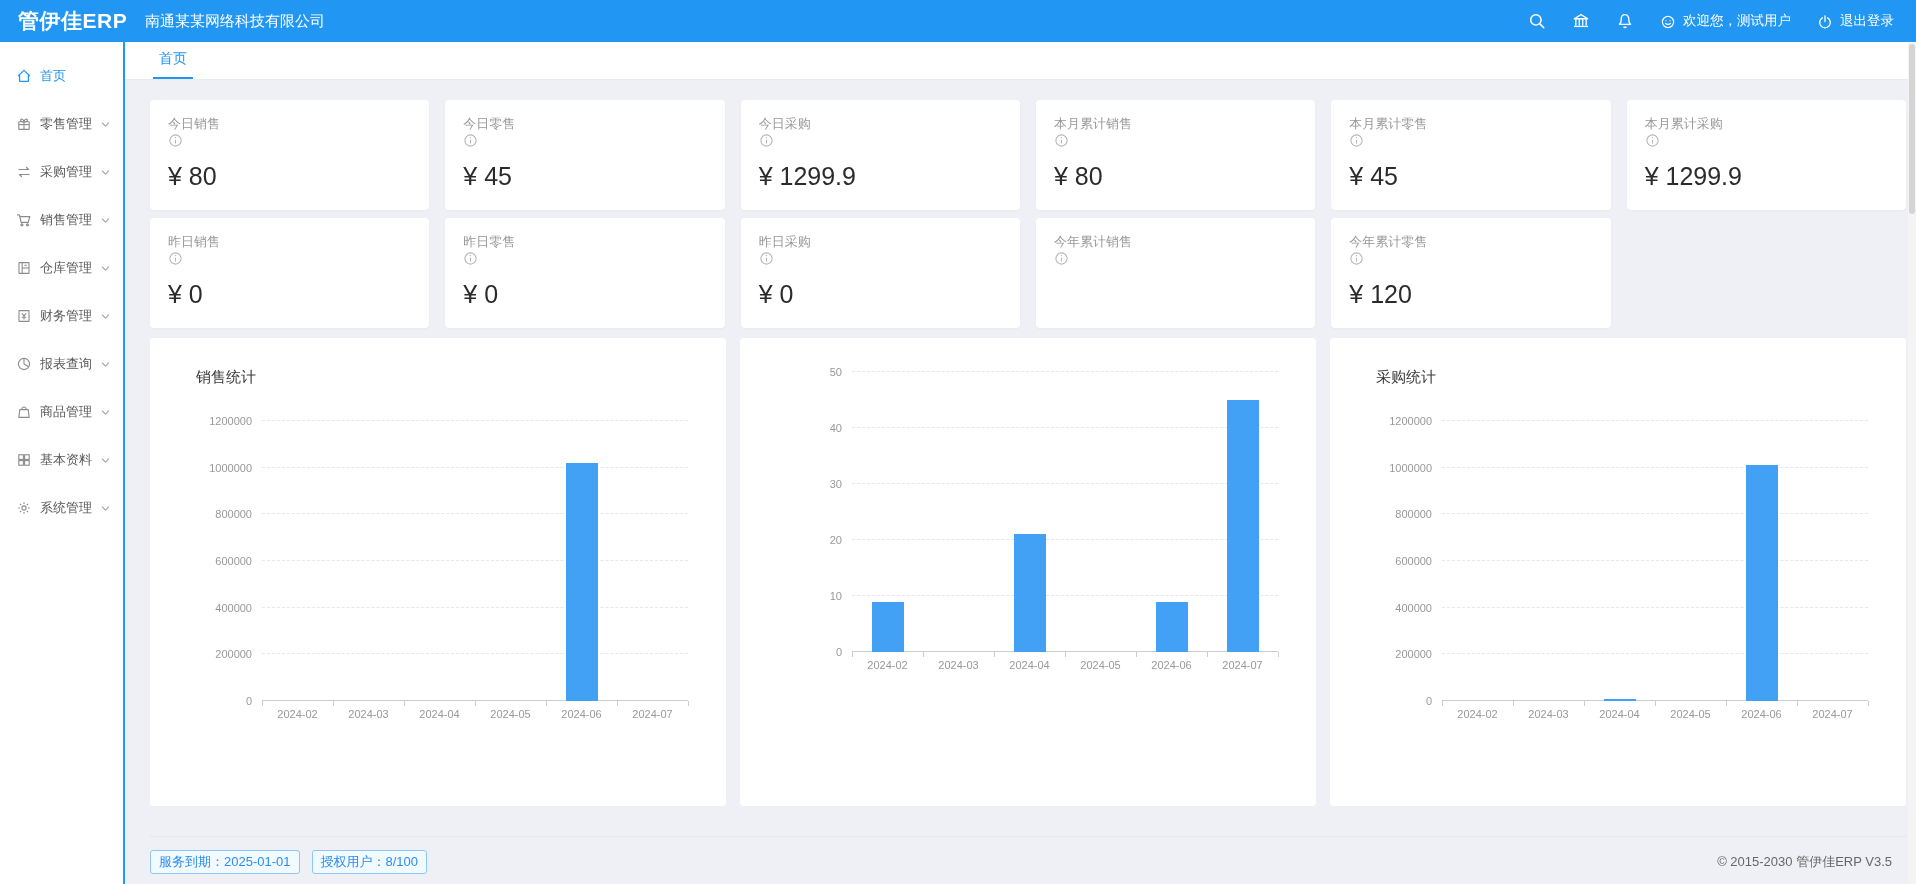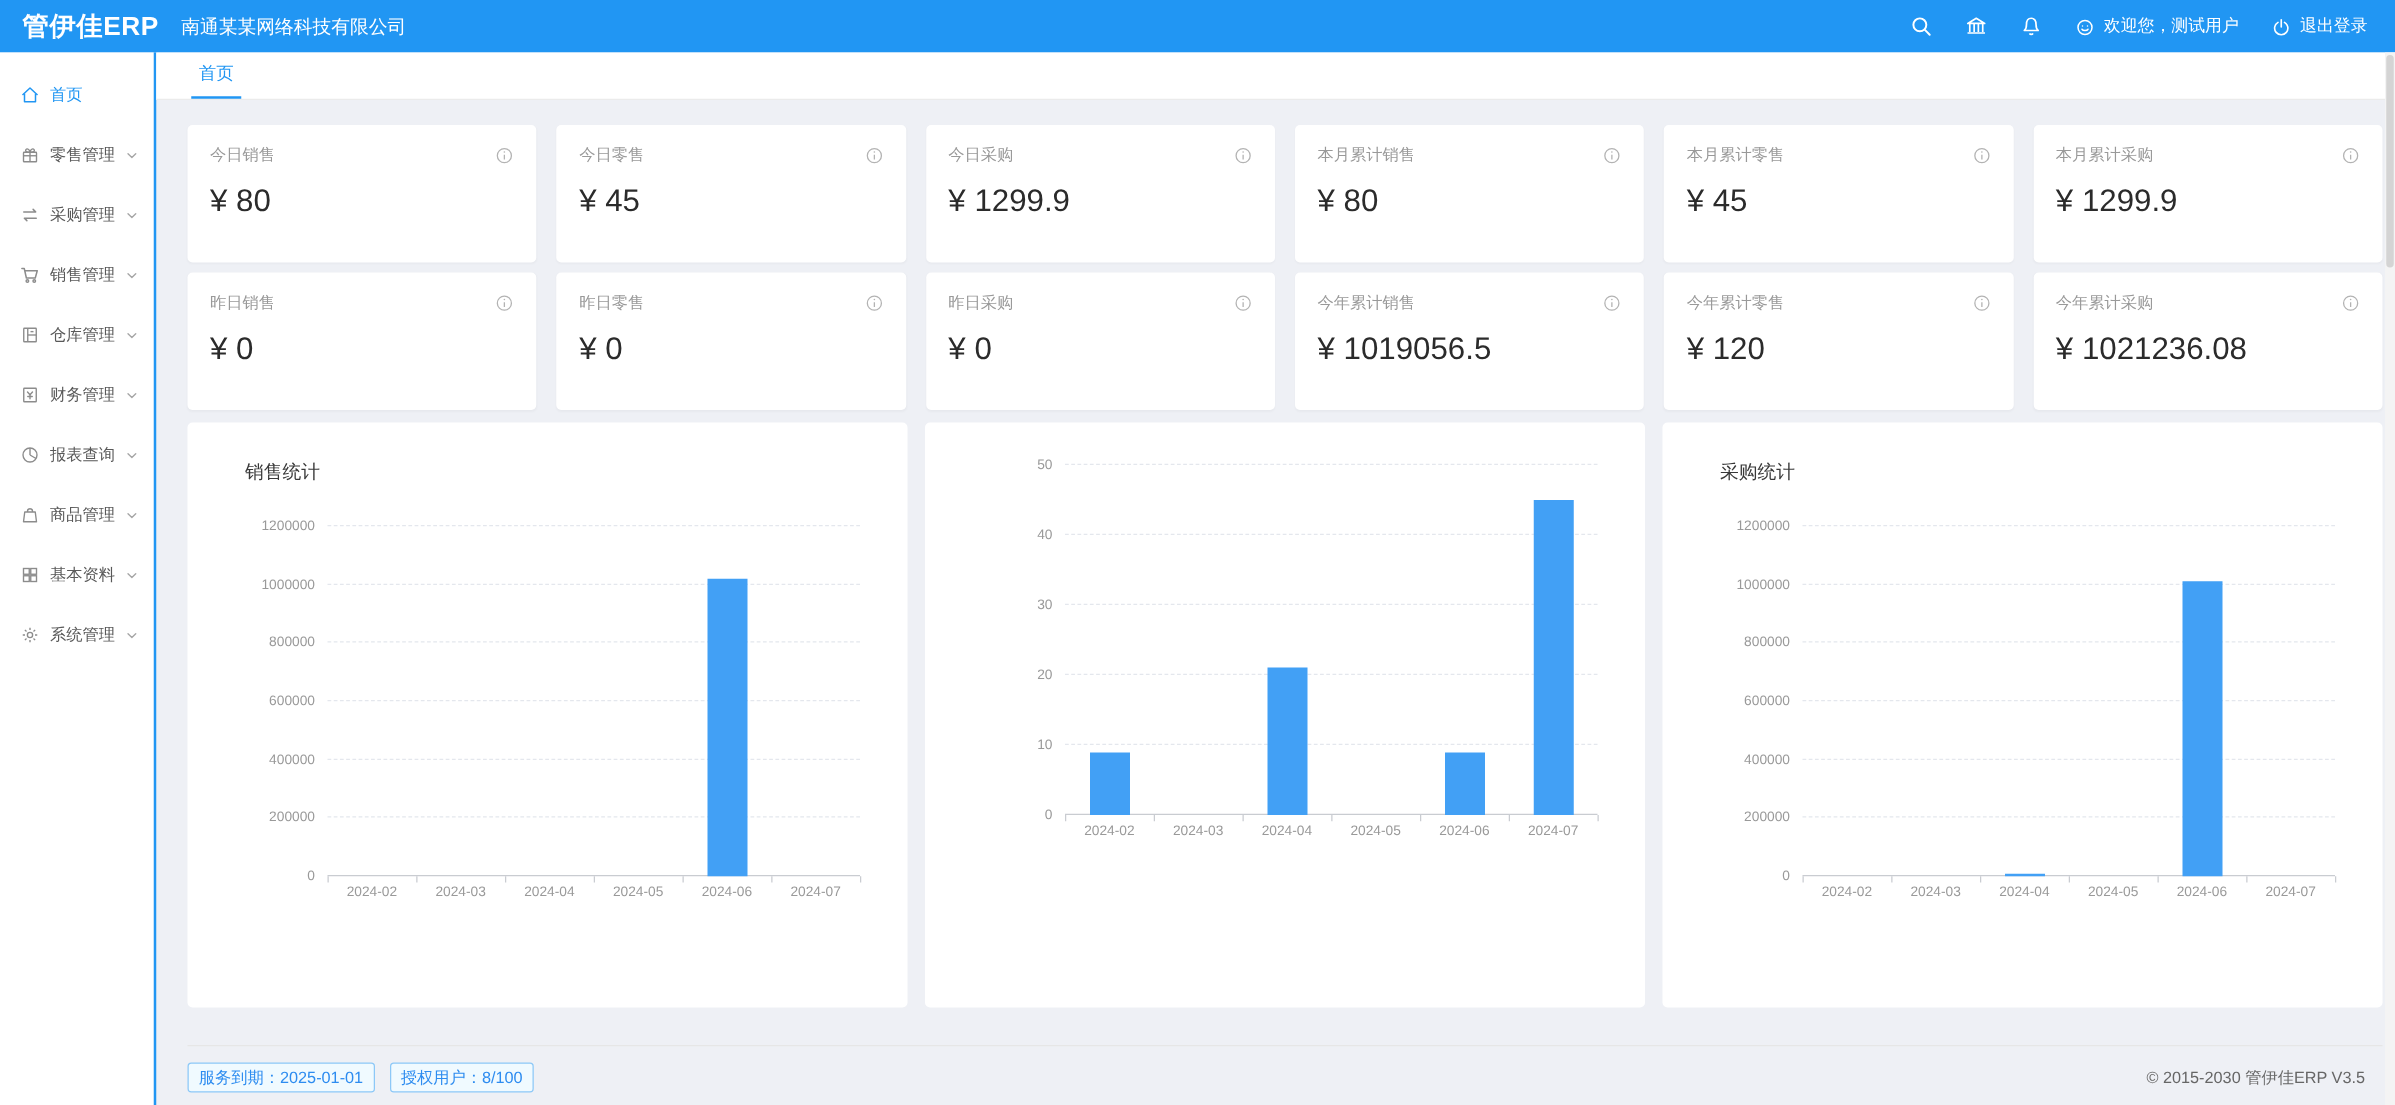--- a/index.html
+++ b/index.html
@@ -31,21 +31,21 @@
   .main { flex:1 1 auto; display:flex; flex-direction:column; border-left:2px solid #2196f3; min-width:0; position:relative; }
   .tabbar { height:38px; background:#fff; border-bottom:1px solid #ebebeb; display:flex; align-items:flex-end; padding-left:28px; flex:0 0 auto; }
   .tab { padding:0 6px 9px; font-size:14px; color:#2196f3; border-bottom:2px solid #2196f3; cursor:pointer; }
 
   .content { flex:1 1 auto; padding:20px 10px 0 25px; overflow:hidden; }
 
   
   .cards { display:grid; grid-template-columns:repeat(6,1fr); gap:16px; margin-bottom:8px; }
   .cards.row2 { margin-bottom:10px; }
   .card { background:#fff; border-radius:4px; height:110px; padding:15px 18px; box-shadow:0 1px 2px rgba(0,0,0,.03); }
-  .card-top { display:flex; justify-content:space-between; align-items:center; }
+  .card-top { display:flex; justify-content:space-between; align-items:flex-start;flex-direction:column; }
   .card-label { font-size:13px; color:#999; }
   .card-top .icon { width:15px; height:15px; color:#b3b3b3; display:inline-flex; cursor:pointer; }
   .card-top .icon svg { width:15px; height:15px; }
   .card-value { margin-top:14px; font-size:25px; color:#2b2b2b; font-weight:500; }
 
   
   .charts { display:grid; grid-template-columns:repeat(3,1fr); gap:14px; }
   .chart-panel { background:#fff; border-radius:4px; height:468px; }
   .chart-title { padding:30px 0 0 46px; font-size:15px; color:#383838; font-weight:500; }
   .chart-plot { position:relative; height:280px; margin:34px 38px 0 112px; }
@@ -402,47 +402,33 @@
               <div class="card-top">
                 <span class="card-label">今年累计销售</span>
                 <span class="icon">
                   <svg viewBox="0 0 16 16" fill="none" stroke="currentColor" stroke-width="1.1">
                     <circle cx="8" cy="8" r="6"></circle>
                     <line x1="8" y1="7.2" x2="8" y2="11.2"></line>
                     <circle cx="8" cy="4.9" r="0.7" fill="currentColor" stroke="none"></circle>
                   </svg>
                 </span>
               </div>
-              <div class="card-value">¥ 1019056.5</div>
             </div>
             <div class="card">
               <div class="card-top">
                 <span class="card-label">今年累计零售</span>
                 <span class="icon">
                   <svg viewBox="0 0 16 16" fill="none" stroke="currentColor" stroke-width="1.1">
                     <circle cx="8" cy="8" r="6"></circle>
                     <line x1="8" y1="7.2" x2="8" y2="11.2"></line>
                     <circle cx="8" cy="4.9" r="0.7" fill="currentColor" stroke="none"></circle>
                   </svg>
                 </span>
               </div>
               <div class="card-value">¥ 120</div>
-            </div>
-            <div class="card">
-              <div class="card-top">
-                <span class="card-label">今年累计采购</span>
-                <span class="icon">
-                  <svg viewBox="0 0 16 16" fill="none" stroke="currentColor" stroke-width="1.1">
-                    <circle cx="8" cy="8" r="6"></circle>
-                    <line x1="8" y1="7.2" x2="8" y2="11.2"></line>
-                    <circle cx="8" cy="4.9" r="0.7" fill="currentColor" stroke="none"></circle>
-                  </svg>
-                </span>
-              </div>
-              <div class="card-value">¥ 1021236.08</div>
             </div>
           </div>
         <div class="charts" id="charts">
             <div class="chart-panel">
               <div class="chart-title">销售统计</div>
               <div class="chart-plot">
                 <div class="grid-line zero" style="bottom: 0%;"></div>
                 <span class="y-label" style="bottom: 0%;">0</span>
                 <div class="grid-line" style="bottom: 16.6667%;"></div>
                 <span class="y-label" style="bottom: 16.6667%;">200000</span>

